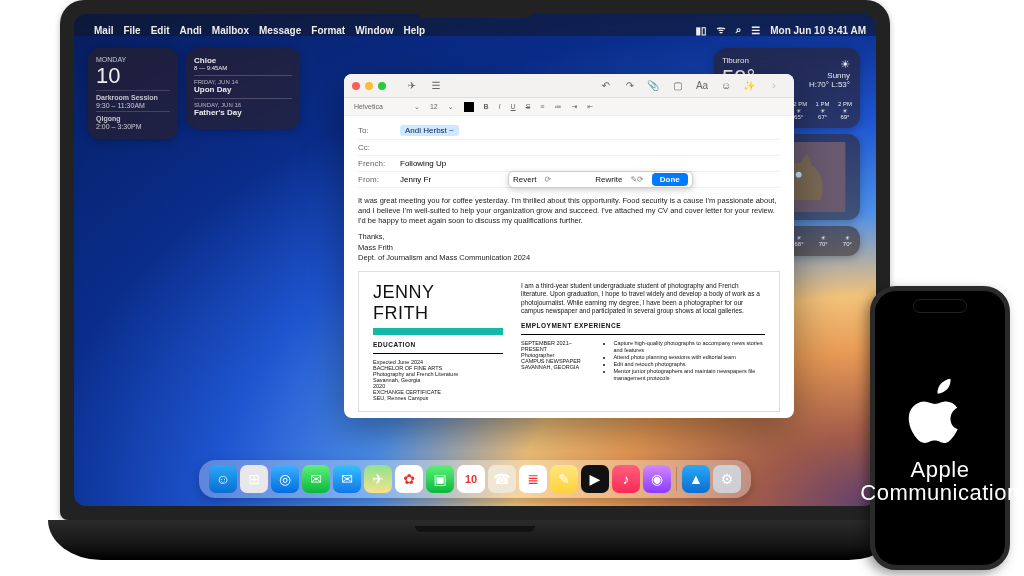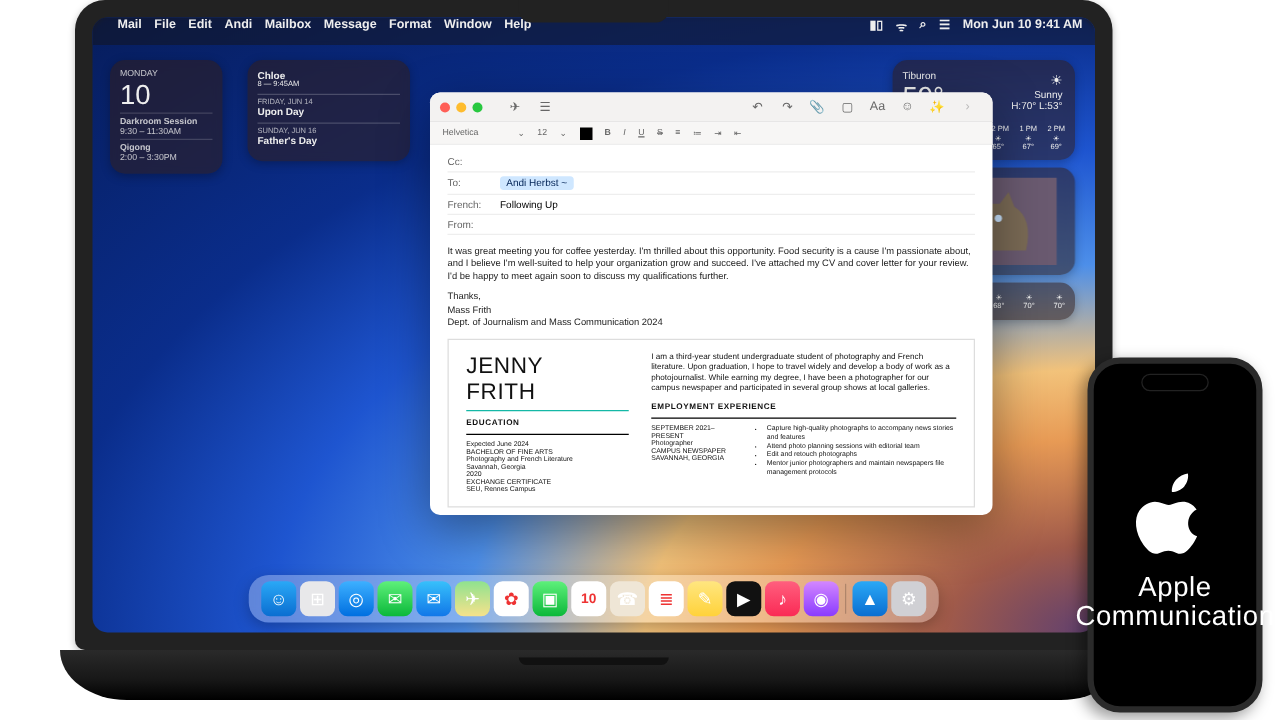--- a/index.html
+++ b/index.html
@@ -2,30 +2,30 @@
 <html><head>
 <meta charset="utf-8">
 <style>
   *{box-sizing:border-box;margin:0;padding:0;font-family:-apple-system,Helvetica,Arial,sans-serif}
   body{width:1024px;height:576px;background:#fff;position:relative;overflow:hidden}
   .laptop{position:absolute;left:60px;top:0;width:830px;height:560px}
   .bezel{width:830px;height:520px;background:#222;border-radius:24px 24px 8px 8px;padding:14px;position:relative;box-shadow:0 2px 6px rgba(0,0,0,.25)}
   .notch{position:absolute;top:0;left:50%;transform:translateX(-50%);width:120px;height:18px;background:#222;border-radius:0 0 10px 10px;z-index:50}
   .screen{width:100%;height:100%;border-radius:12px;overflow:hidden;position:relative;
     background:radial-gradient(1200px 700px at 100% 100%, #5e3f70 0%, #a05a4a 10%, #e79a55 22%, #f2c27a 30%, #4d8fe9 42%, #1e55d0 55%, #0a2d8b 70%, #061b57 100%)}
-  .menubar{height:22px;background:rgba(20,20,25,.5);backdrop-filter:blur(2px);display:flex;align-items:flex-start;padding:0 10px;color:#eee;font-size:10px;font-weight:600}
+  .menubar{height:22px;background:rgba(20,20,25,.5);backdrop-filter:blur(2px);display:flex;align-items:flex-end;padding:0 10px;color:#eee;font-size:10px;font-weight:600}
   .menubar .apple{margin-right:10px}
   .menubar .m{margin-right:10px;cursor:pointer}
   .menubar .spacer{flex:1}
   .menubar .r{margin-left:10px}
   .widget{position:absolute;background:rgba(50,30,25,.55);color:#eee;border-radius:12px;font-size:8px;padding:8px;backdrop-filter:blur(4px);box-shadow:0 2px 8px rgba(0,0,0,.25)}
   .cal{left:14px;top:34px;width:90px;line-height:1.1}
   .cal .big{font-size:22px;font-weight:200}
   .cal .sm{font-size:7px;opacity:.8;display:block;margin-top:2px;border-top:1px solid rgba(255,255,255,.2);padding-top:3px}
-  .events{left:124px;top:34px;width:130px}
+  .events{left:112px;top:34px;width:114px}
   .events .ev{margin-bottom:4px}
   .events .dt{font-size:6px;opacity:.7;text-transform:uppercase}
   .weatherBig{right:16px;top:34px;width:146px;height:80px}
   .weatherBig .loc{font-size:8px}
   .weatherBig .deg{font-size:22px;font-weight:200}
   .weatherBig .sun{position:absolute;right:10px;top:10px;font-size:8px;text-align:right}
   .hours{display:flex;justify-content:space-between;margin-top:10px;font-size:6px;text-align:center}
   .cat{right:16px;top:120px;width:146px;height:86px;overflow:hidden;display:flex;align-items:center;justify-content:center}
   .cat svg{width:100%;height:100%}
   .daytemps{right:16px;top:212px;width:146px;height:30px}
@@ -43,21 +43,21 @@
   .row .lab{width:42px;color:#666;font-size:8px}
   .row .val{flex:1;color:#000;font-size:8px}
   .chip{display:inline-block;background:#cfe7ff;color:#025;border-radius:3px;padding:1px 5px;font-size:8px}
   .wt{position:absolute;left:150px;background:#fff;border:1px solid #ccc;border-radius:5px;display:flex;align-items:center;font-size:8px;padding:1px 4px;gap:8px;box-shadow:0 2px 6px rgba(0,0,0,.2);z-index:4}
   .wt .btn{color:#111;cursor:pointer}
   .wt .done{background:#007aff;color:#fff;border-radius:4px;padding:2px 8px;font-weight:600;cursor:pointer}
   .body{padding-top:8px;font-size:7.5px;line-height:1.35;color:#222}
   .body p{margin-bottom:6px}
   .resume{background:#fff;border:1px solid #ddd;margin-top:8px;padding:10px 14px;font-size:6.5px;display:flex;gap:18px}
   .resume .nameCol{width:130px}
-  .resume .nameCol .nm{font-size:18px;font-weight:300;letter-spacing:.5px;border-bottom:1px solid #14b8a6;padding-bottom:4px}
+  .resume .nameCol .nm{font-size:18px;font-weight:300;letter-spacing:.5px;border-bottom:7px solid #14b8a6;padding-bottom:4px}
   .resume .nameCol .ln{font-weight:300}
   .resume .main{flex:1}
   .resume h4{font-size:6.5px;letter-spacing:.5px;margin:6px 0 2px;font-weight:700}
   .resume .hr{border-top:1px solid #000;margin:5px 0}
   .resume ul{margin-left:10px}
   .resume li{font-size:5.5px;line-height:1.3}
   
   .dock{position:absolute;bottom:8px;left:50%;transform:translateX(-50%);background:rgba(255,255,255,.3);backdrop-filter:blur(6px);border-radius:16px;padding:5px 10px;display:flex;gap:3px;box-shadow:0 4px 12px rgba(0,0,0,.25)}
   .dock .app{width:28px;height:28px;border-radius:7px;display:flex;align-items:center;justify-content:center;color:#fff;font-size:14px;cursor:pointer}
   .dock .sep{width:1px;background:rgba(0,0,0,.2);margin:2px 2px}
@@ -219,33 +219,42 @@
           <i>I</i>
           <u>U</u>
           <s>S</s>
           <span>≡</span>
           <span>≔</span>
           <span>⇥</span>
           <span>⇤</span>
         </div>
         <div class="cwrap">
           <div class="row">
+              <span class="lab">To:</span>
+            <span class="val"><span class="chip">Andi Herbst ~</span></span>
+            </div>
+          <div class="row">
               <span class="lab">Cc:</span>
             <span class="val"></span>
-            </div>
-          <div class="row">
-              <span class="lab">To:</span>
-            <span class="val"><span class="chip">Andi Herbst ~</span></span>
             </div>
           <div class="row">
               <span class="lab">French:</span>
             <span class="val">Following Up</span>
             </div>
           <div class="row" style="position:relative">
               <span class="lab">From:</span>
+            <span class="val">Jenny Fr</span>
+            <div class="wt">
+              <span class="btn">Revert</span>
+                <span style="color:#888">⟳</span>
+              <span style="width:28px"></span>
+              <span class="btn">Rewrite</span>
+                <span style="color:#888">✎⟳</span>
+              <span class="done">Done</span>
+            </div>
           </div>
           <div class="body">
             <p>It was great meeting you for coffee yesterday. I'm thrilled about this opportunity. Food security is a cause I'm passionate about, and I believe I'm well-suited to help your organization grow and succeed. I've attached my CV and cover letter for your review. I'd be happy to meet again soon to discuss my qualifications further.</p>
             <p><span>Thanks,</span><br>
                <span>Mass Frith</span><br>
                <span>Dept. of Journalism and Mass Communication 2024</span></p>
           </div>
 
           <div class="resume">
             <div class="nameCol">

